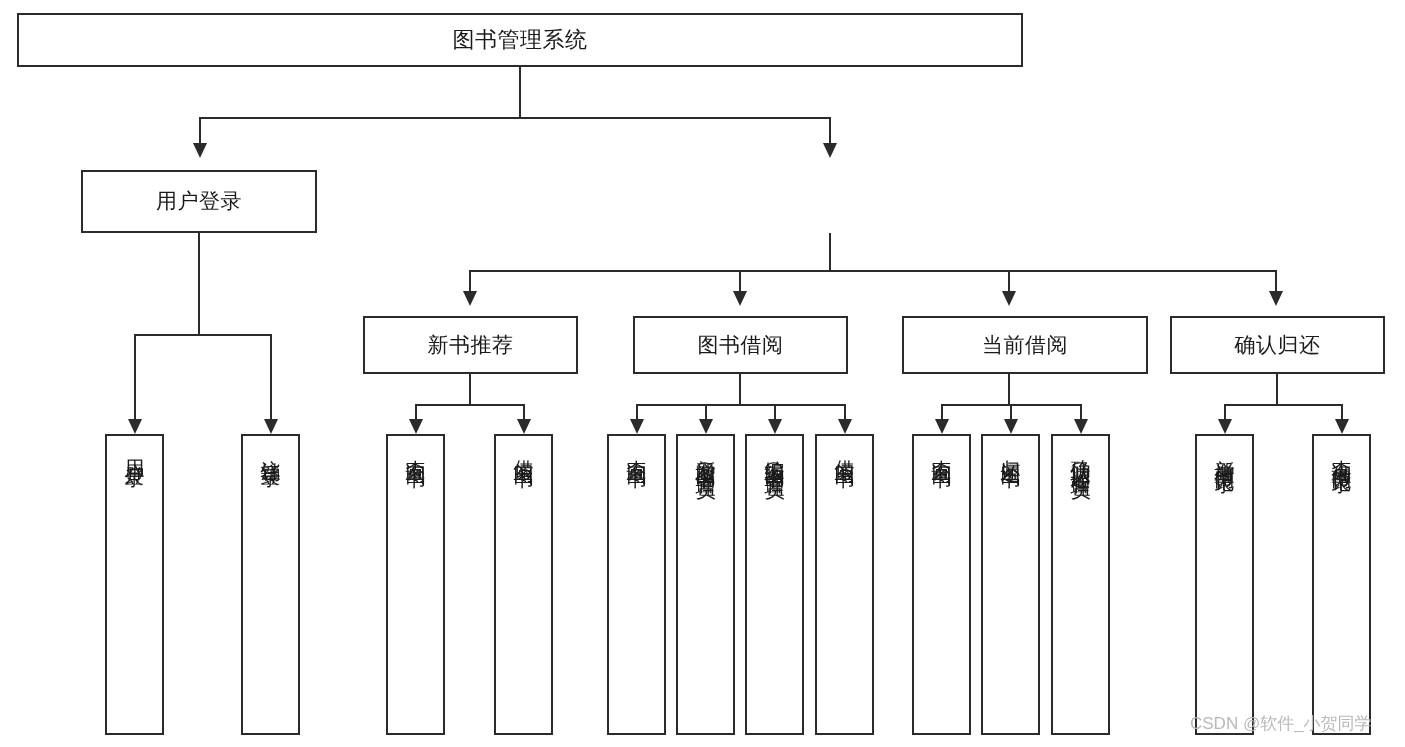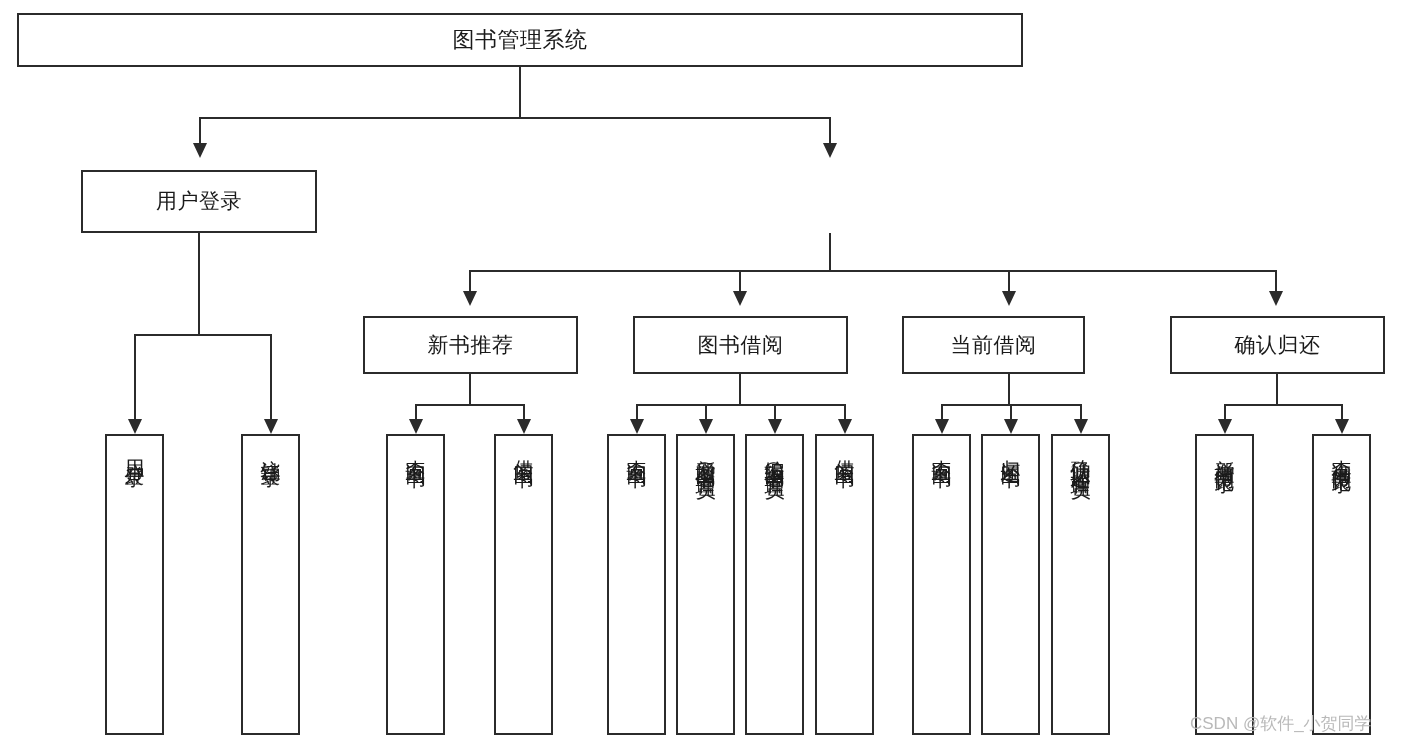--- a/index.html
+++ b/index.html
@@ -122,21 +122,21 @@
   <div class="arrow" style="left:1269px; top:291px;"></div>
 
   <div class="node level3" style="left:363px; top:316px; width:215px; height:58px;">
     <span class="label">新书推荐</span>
   </div>
 
   <div class="node level3" style="left:633px; top:316px; width:215px; height:58px;">
     <span class="label">图书借阅</span>
   </div>
 
-  <div class="node level3" style="left:902px; top:316px; width:183px; height:58px;">
+  <div class="node level3" style="left:902px; top:316px; width:246px; height:58px;">
     <span class="label">当前借阅</span>
   </div>
 
   <div class="node level3" style="left:1170px; top:316px; width:215px; height:58px;">
     <span class="label">确认归还</span>
   </div>
 
   <div class="edge v" style="left:469px; top:374px; height:32px;"></div>
   <div class="edge h" style="left:415px; top:404px; width:110px;"></div>
   <div class="edge v" style="left:415px; top:404px; height:16px;"></div>

